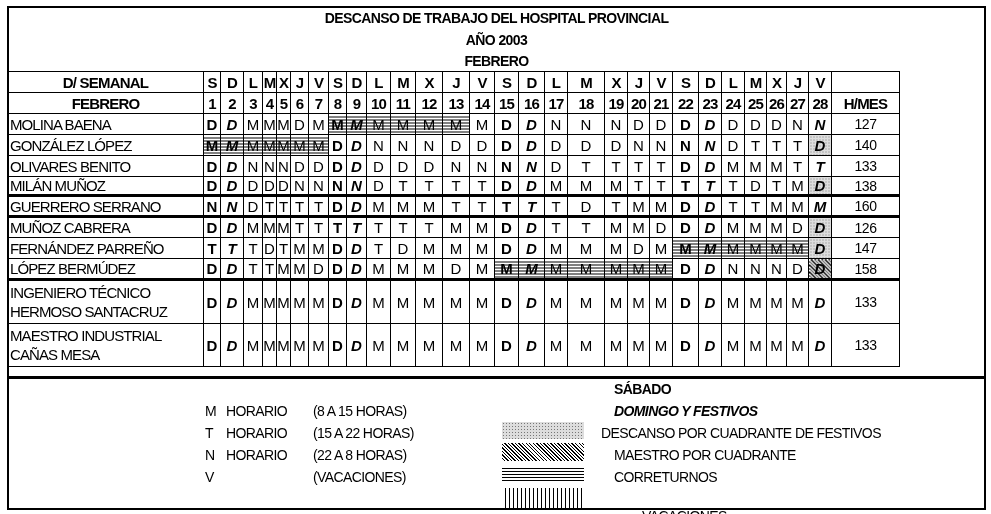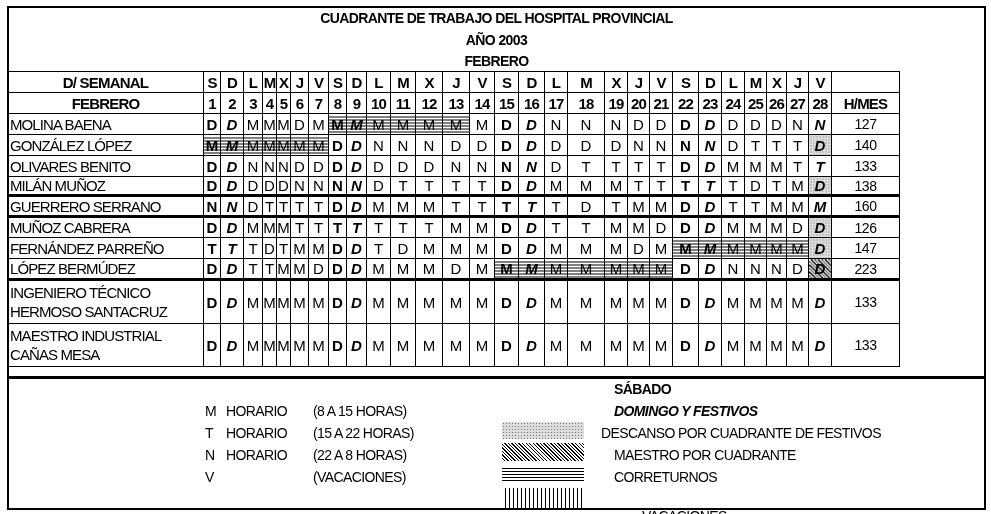--- a/index.html
+++ b/index.html
@@ -21,21 +21,21 @@
   tr.thick-top td{border-top:3px solid #000;}
   tr.tall td{height:42px;}
   .legend{position:absolute;font-size:14px;letter-spacing:-0.6px;}
   .swatch{position:absolute;left:502px;width:82px;}
 </style>
 </head>
 <body>
 
 <div class="frame"></div>
 
-<div class="title" style="top:10px;">CUADRANTE DE TRABAJO DEL HOSPITAL PROVINCIAL</div>
+<div class="title" style="top:10px;">DESCANSO DE TRABAJO DEL HOSPITAL PROVINCIAL</div>
 <div class="title" style="top:32px;">AÑO 2003</div>
 <div class="title" style="top:53px;">FEBRERO</div>
 
 <table class="grid" id="grid" style="width: 892px;">
   <colgroup id="cols">
       <col style="width: 196px;">
       <col style="width: 17px;">
       <col style="width: 23px;">
       <col style="width: 19px;">
       <col style="width: 14px;">
@@ -377,21 +377,21 @@
         <td class="pat-corre">M</td>
         <td class="pat-corre">M</td>
         <td class="pat-corre">M</td>
         <td class="sat">D</td>
         <td class="sun">D</td>
         <td>N</td>
         <td>N</td>
         <td>N</td>
         <td>D</td>
         <td class="sun pat-desc">D</td>
-        <td class="hmes">223</td>
+        <td class="hmes">158</td>
       </tr>
       <tr class="thick-top tall">
         <td class="name">
           <div>INGENIERO TÉCNICO</div>
           <div style="margin-top: 4px;">HERMOSO SANTACRUZ</div>
         </td>
         <td class="sat">D</td>
         <td class="sun">D</td>
         <td>M</td>
         <td>M</td>

